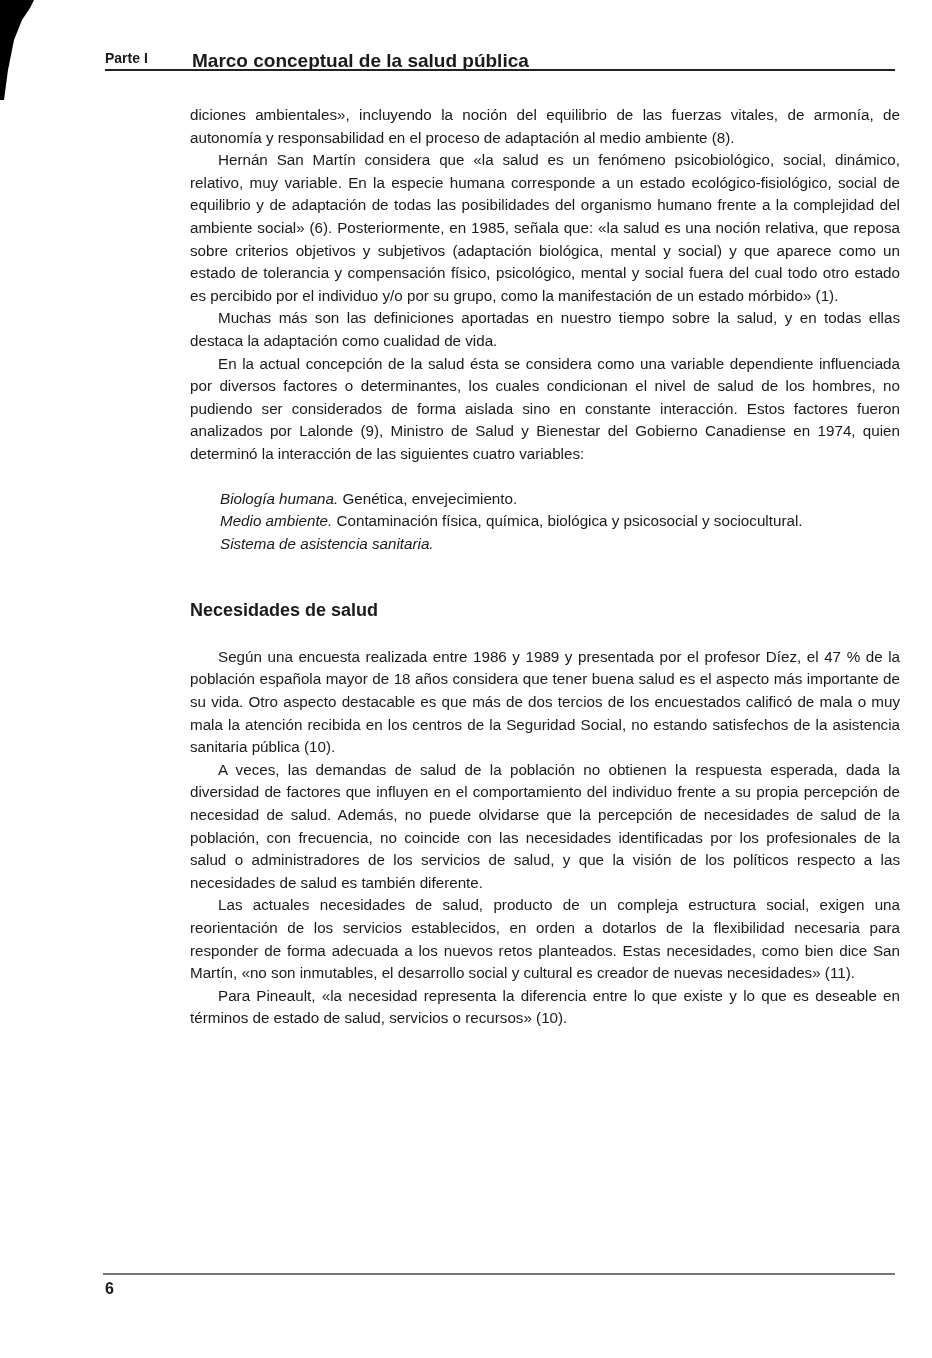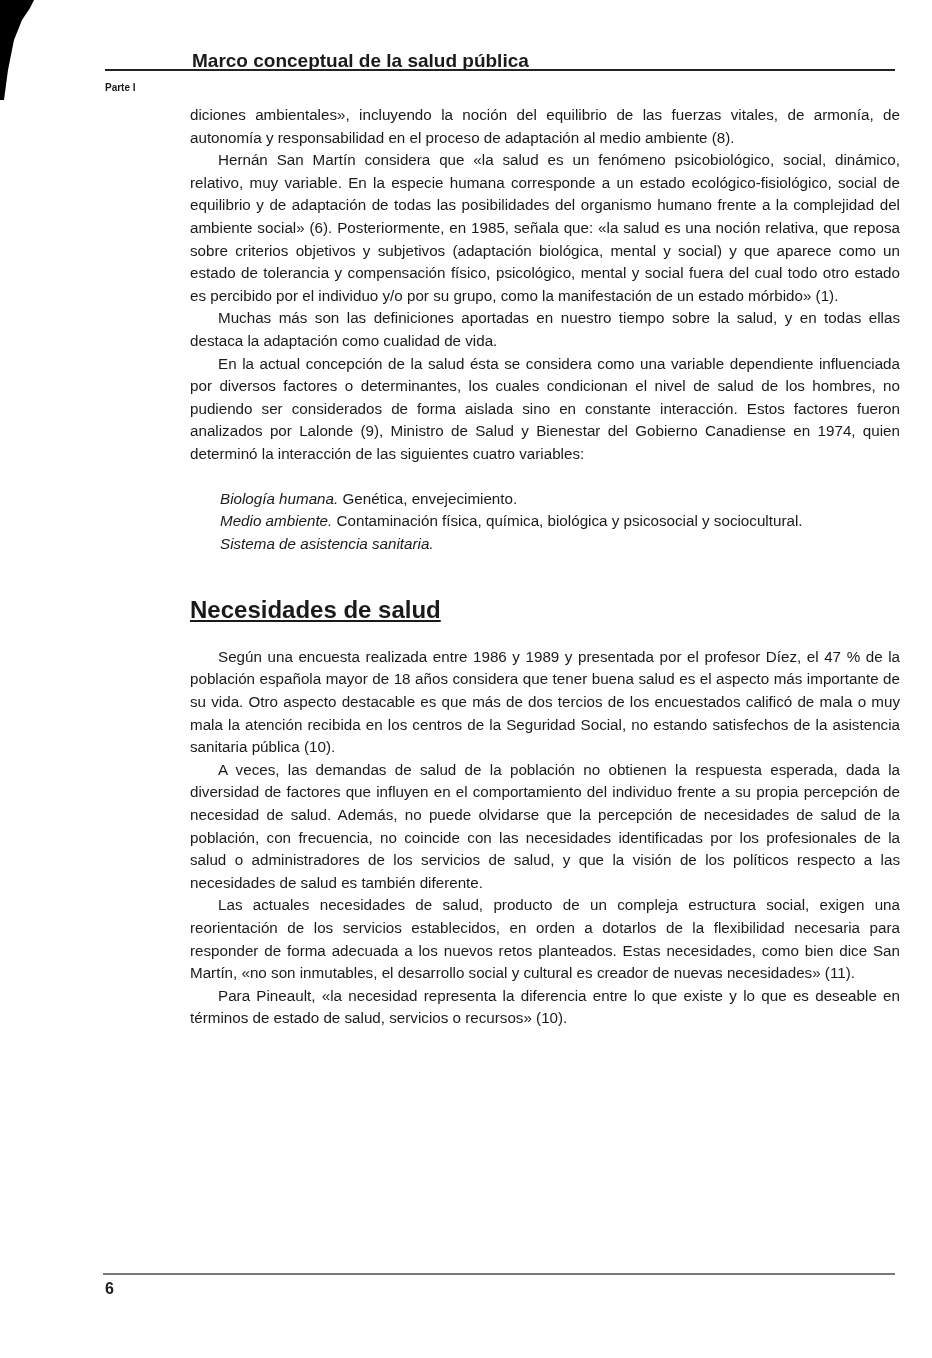--- a/index.html
+++ b/index.html
@@ -1,30 +1,30 @@
 <!DOCTYPE html>
 <html><head>
 <meta charset="utf-8">
 <style>
   html, body { margin: 0; padding: 0; background: #ffffff; }
   body { width: 932px; height: 1358px; position: relative; overflow: hidden;
          font-family: "Liberation Sans", sans-serif; color: #1a1a1a; }
   .corner-mark { position: absolute; left: 0; top: 0; width: 34px; height: 100px; }
   .header { position: absolute; left: 105px; top: 50px; width: 790px; height: 20px; }
-  .header .part { position: absolute; left: 0; top: 0; font-weight: bold; font-size: 10px; margin-top: 32px; }
+  .header .part { position: absolute; left: 0; top: 0; font-weight: bold; font-size: 14px; }
   .header .title { position: absolute; left: 87px; top: 0; font-weight: bold; font-size: 19px; }
   .header-rule { position: absolute; left: 105px; top: 69px; width: 790px; height: 1.5px; background: #222; }
   .body-text { position: absolute; left: 190px; top: 104px; width: 710px;
                font-size: 15.2px; line-height: 22.6px; text-align: justify; }
   .body-text p { margin: 0; text-indent: 28px; }
   .body-text p.noindent { text-indent: 0; }
   .list { margin: 22px 0 22px 0; }
   .list div { padding-left: 30px; }
   .list .term { font-style: italic; }
-  .section-heading { font-weight: bold; font-size: 24px; margin: 44px 0 24px 0; text-indent: 0; text-decoration: underline; }
+  .section-heading { font-weight: bold; font-size: 18px; margin: 44px 0 24px 0; text-indent: 0; }
   .footer-rule { position: absolute; left: 103px; top: 1273px; width: 792px; height: 1.5px; background: #777; }
   .page-number { position: absolute; left: 105px; top: 1280px; font-weight: bold; font-size: 16px; }
 </style>
 </head>
 <body>
 
 <svg class="corner-mark" viewBox="0 0 34 100">
   <path d="M0,0 L34,0 L30,8 L22,20 L14,40 L8,70 L4,100 L0,100 Z" fill="#000"></path>
 </svg>
 

